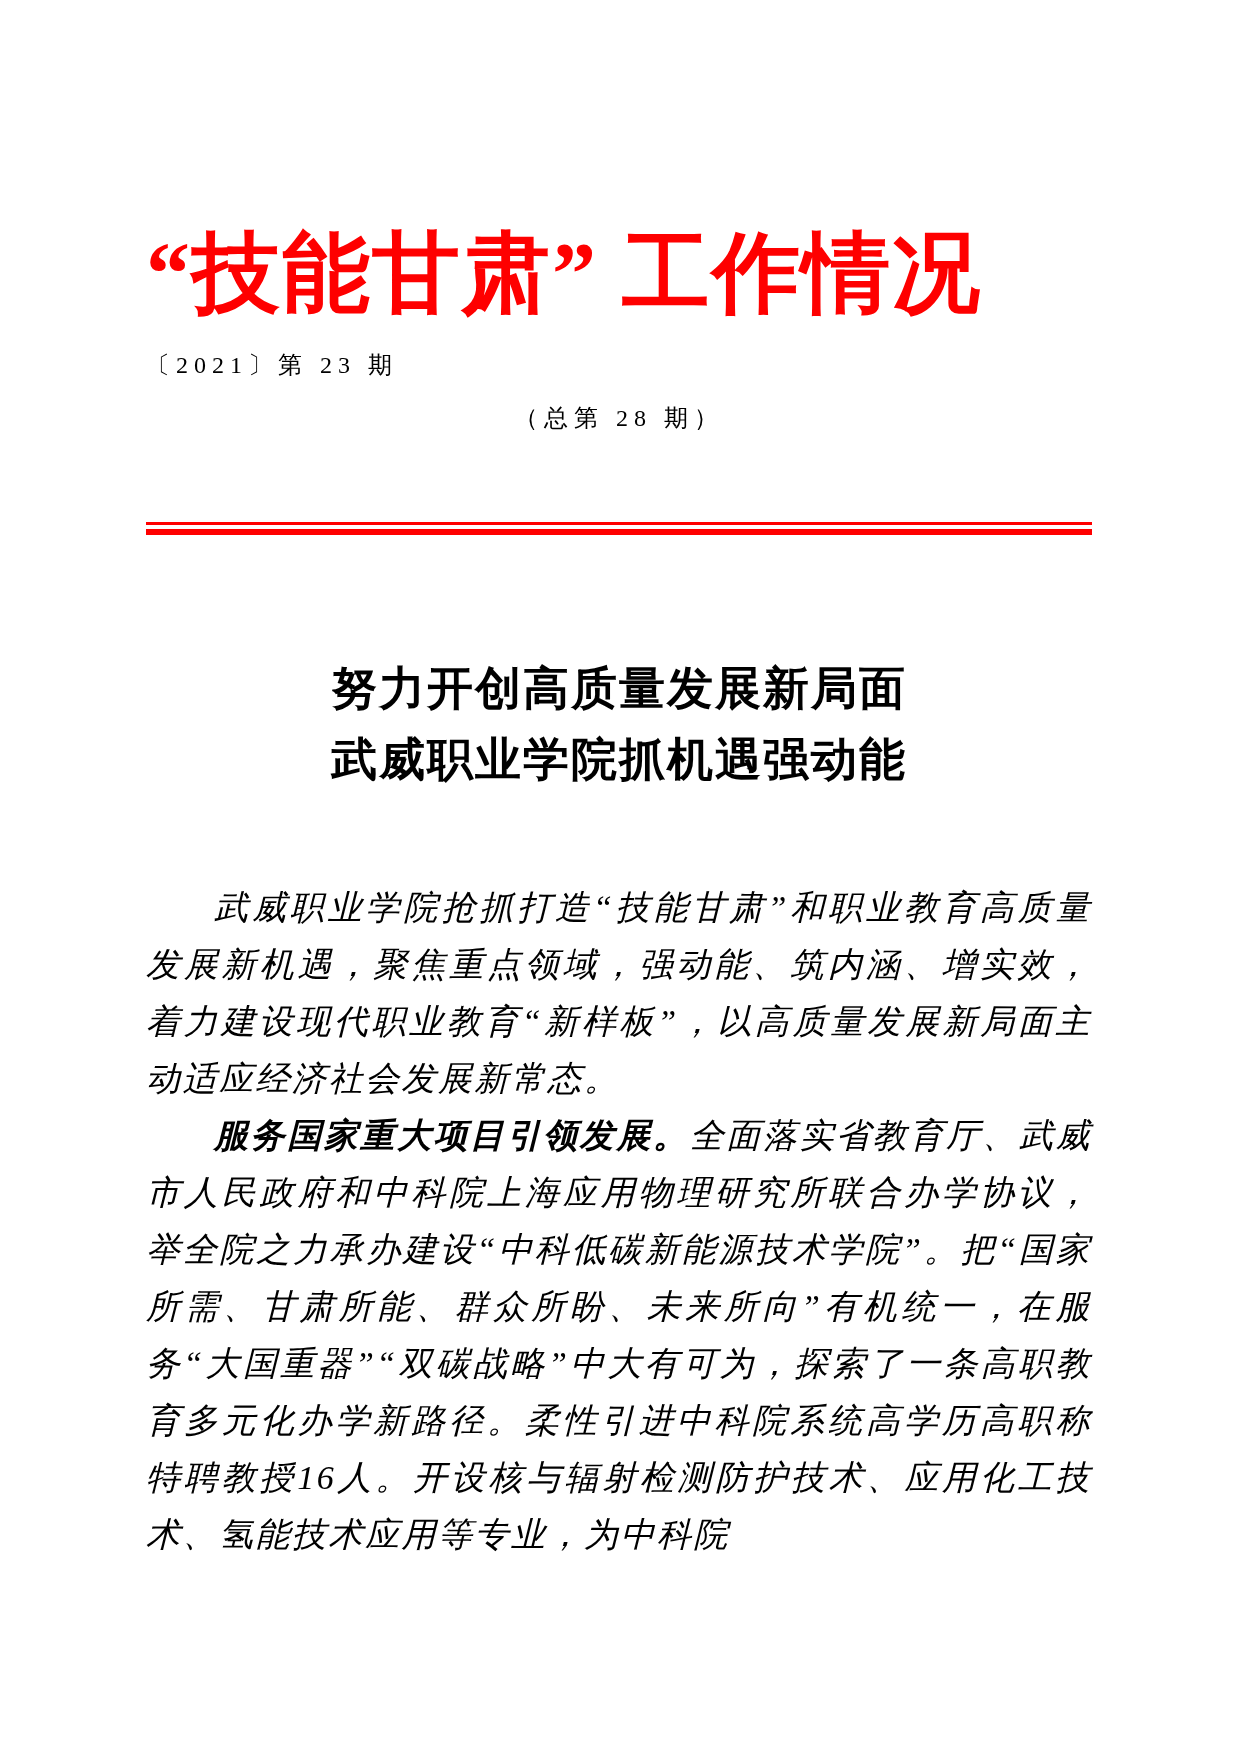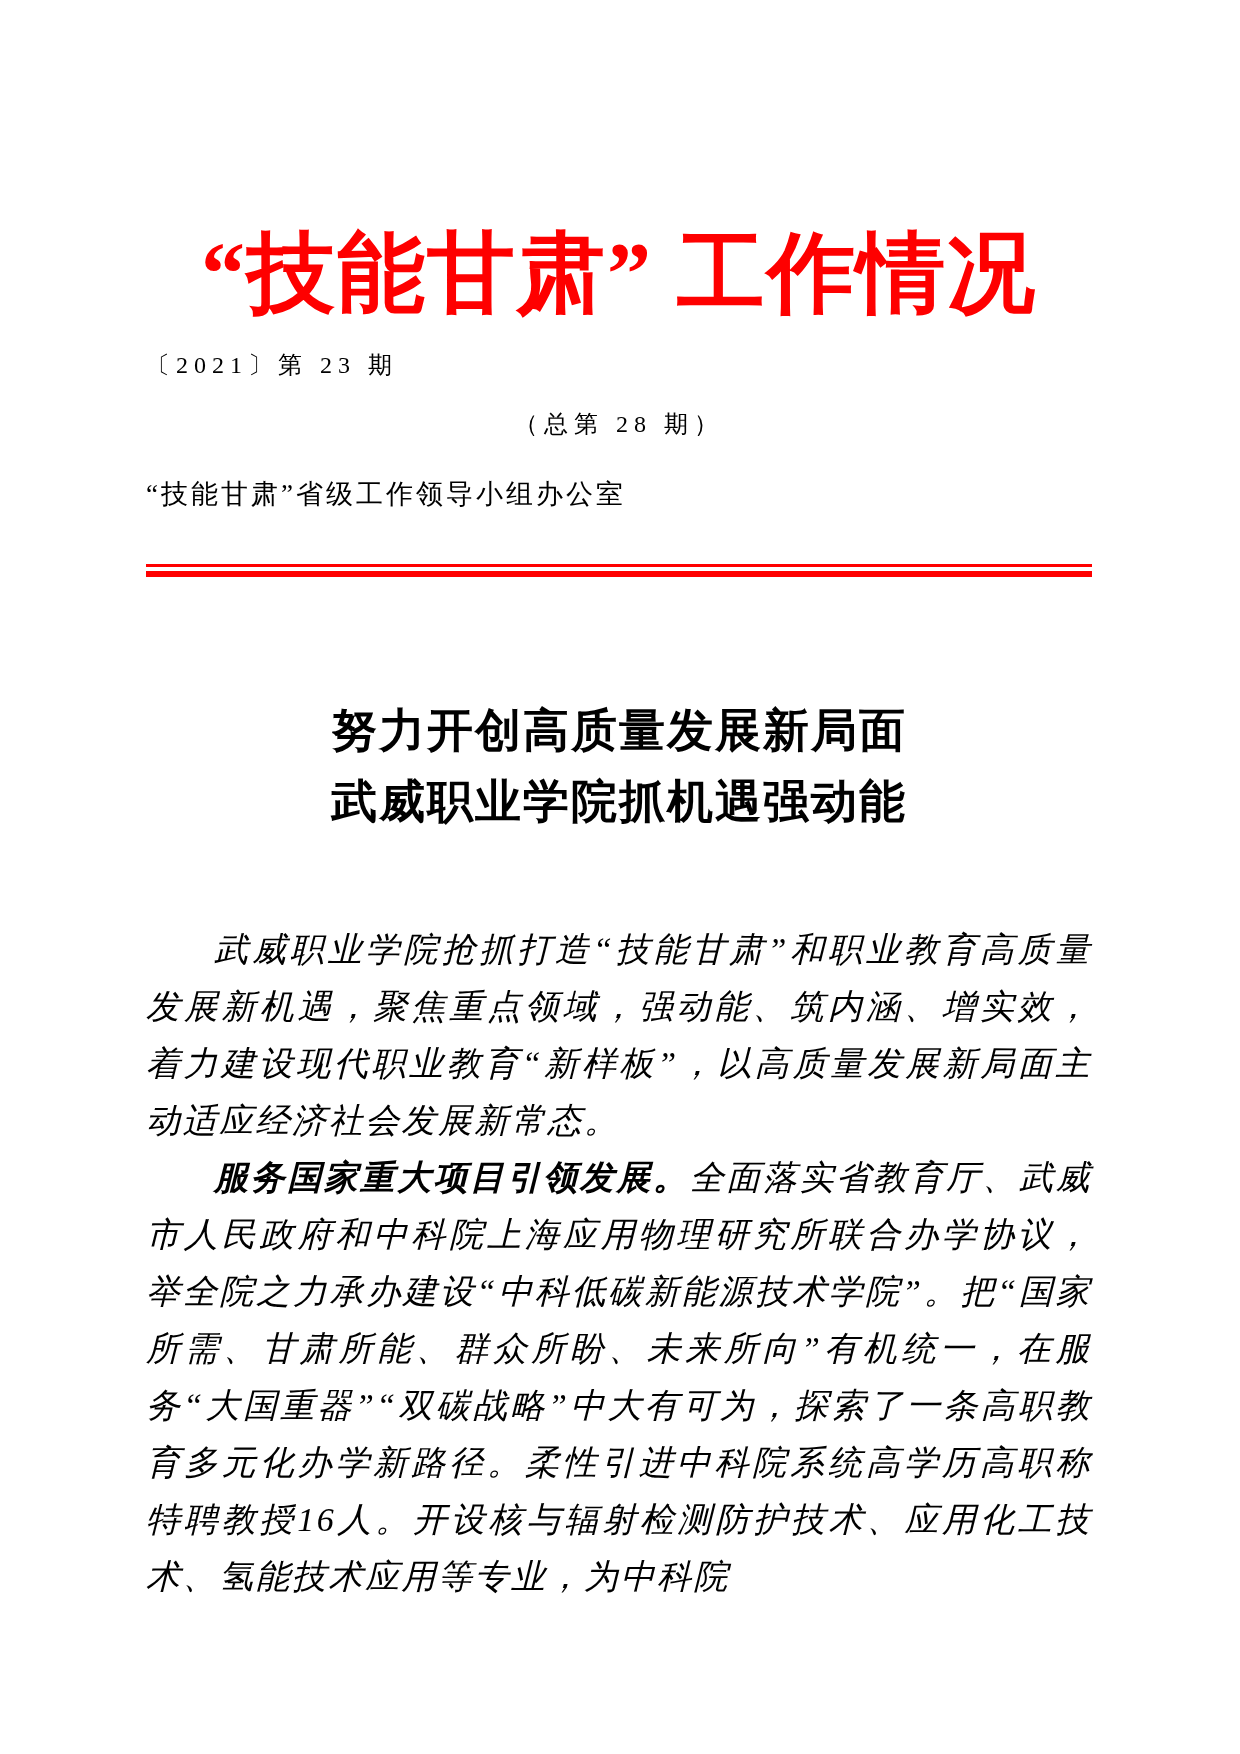--- a/index.html
+++ b/index.html
@@ -12,36 +12,35 @@
     overflow: hidden;
   }
   .page {
     position: relative;
     width: 1240px;
     height: 1754px;
     padding: 0 148px 0 146px;
   }
   .masthead-title {
     margin-top: 226px;
-    text-align: center;
     color: #fe0000;
     font-size: 88px;
     font-weight: 900;
     line-height: 1.1;
     letter-spacing: 2px;
     white-space: nowrap;
   }
   .issue-line {
     margin-top: 26px;
     text-align: left;
     font-size: 24px;
     letter-spacing: 6px;
   }
   .cumulative-line {
-    margin-top: 27px;
+    margin-top: 21px;
     text-align: center;
     font-size: 24px;
     letter-spacing: 6px;
   }
   .issuer-row {
     margin-top: 36px;
     display: flex;
     justify-content: space-between;
     align-items: baseline;
     font-size: 27px;
@@ -80,21 +79,20 @@
 
 <div class="page">
 
   <div class="masthead-title">“技能甘肃” 工作情况</div>
 
   <div class="issue-line">〔2021〕第 23 期</div>
 
   <div class="cumulative-line">（总第 28 期）</div>
 
   <div class="issuer-row">
-    <span>“技能甘肃”省级工作领导小组办公室</span>
   </div>
 
   <div class="red-divider">
     <div class="thin-rule"></div>
     <div class="thick-rule"></div>
   </div>
 
   <div class="article-title">
     <div>努力开创高质量发展新局面</div>
     <div>武威职业学院抓机遇强动能</div>

